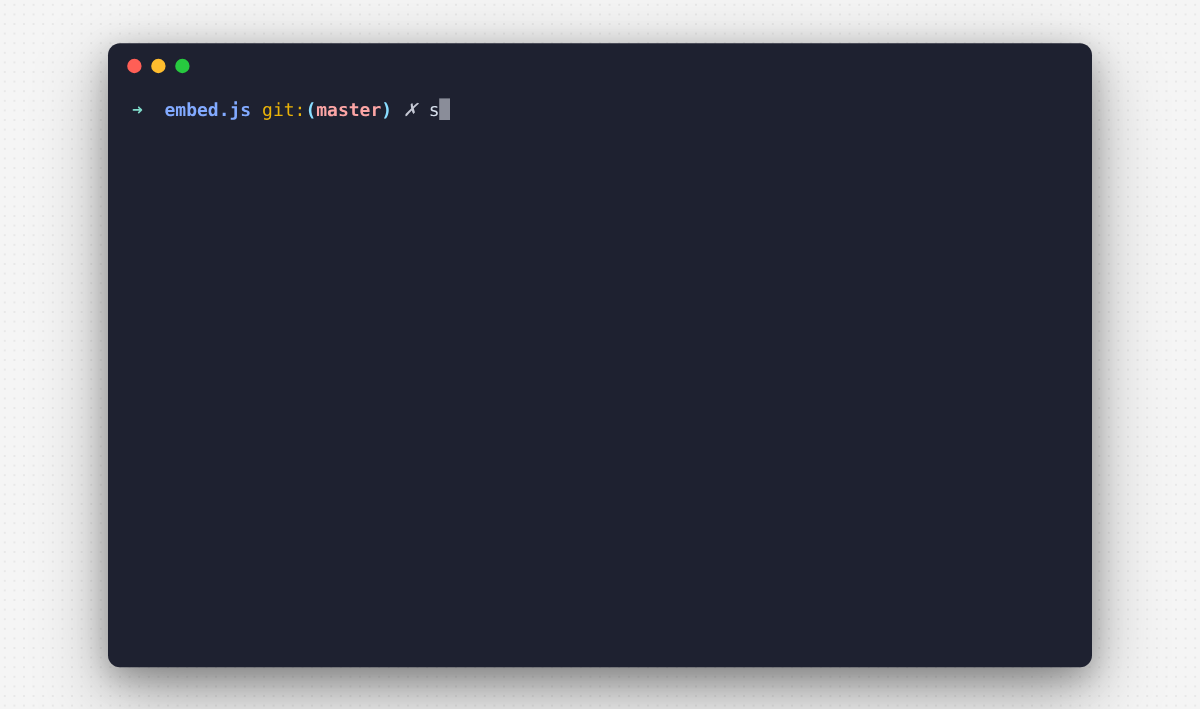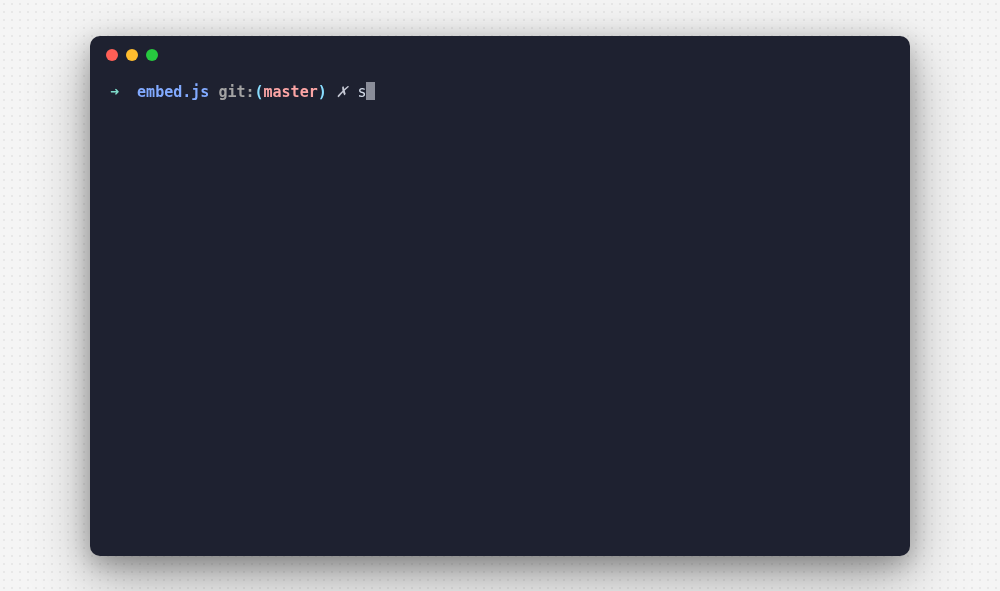--- a/index.html
+++ b/index.html
@@ -76,22 +76,22 @@
       color: #7fdbca;
     }
     
     .dir {
       color: #82aaff;
       font-weight: 600;
       text-align: center;
     }
     
     .git-label {
-      color: #a3a3a3;
-      font-weight: 700;
+      color: #eab308;
+      font-weight: 400;
       text-align: right;
     }
     
     .paren {
       color: #89ddff;
       font-weight: 600;
     }
     
     .branch {
       color: #fca5a5;

